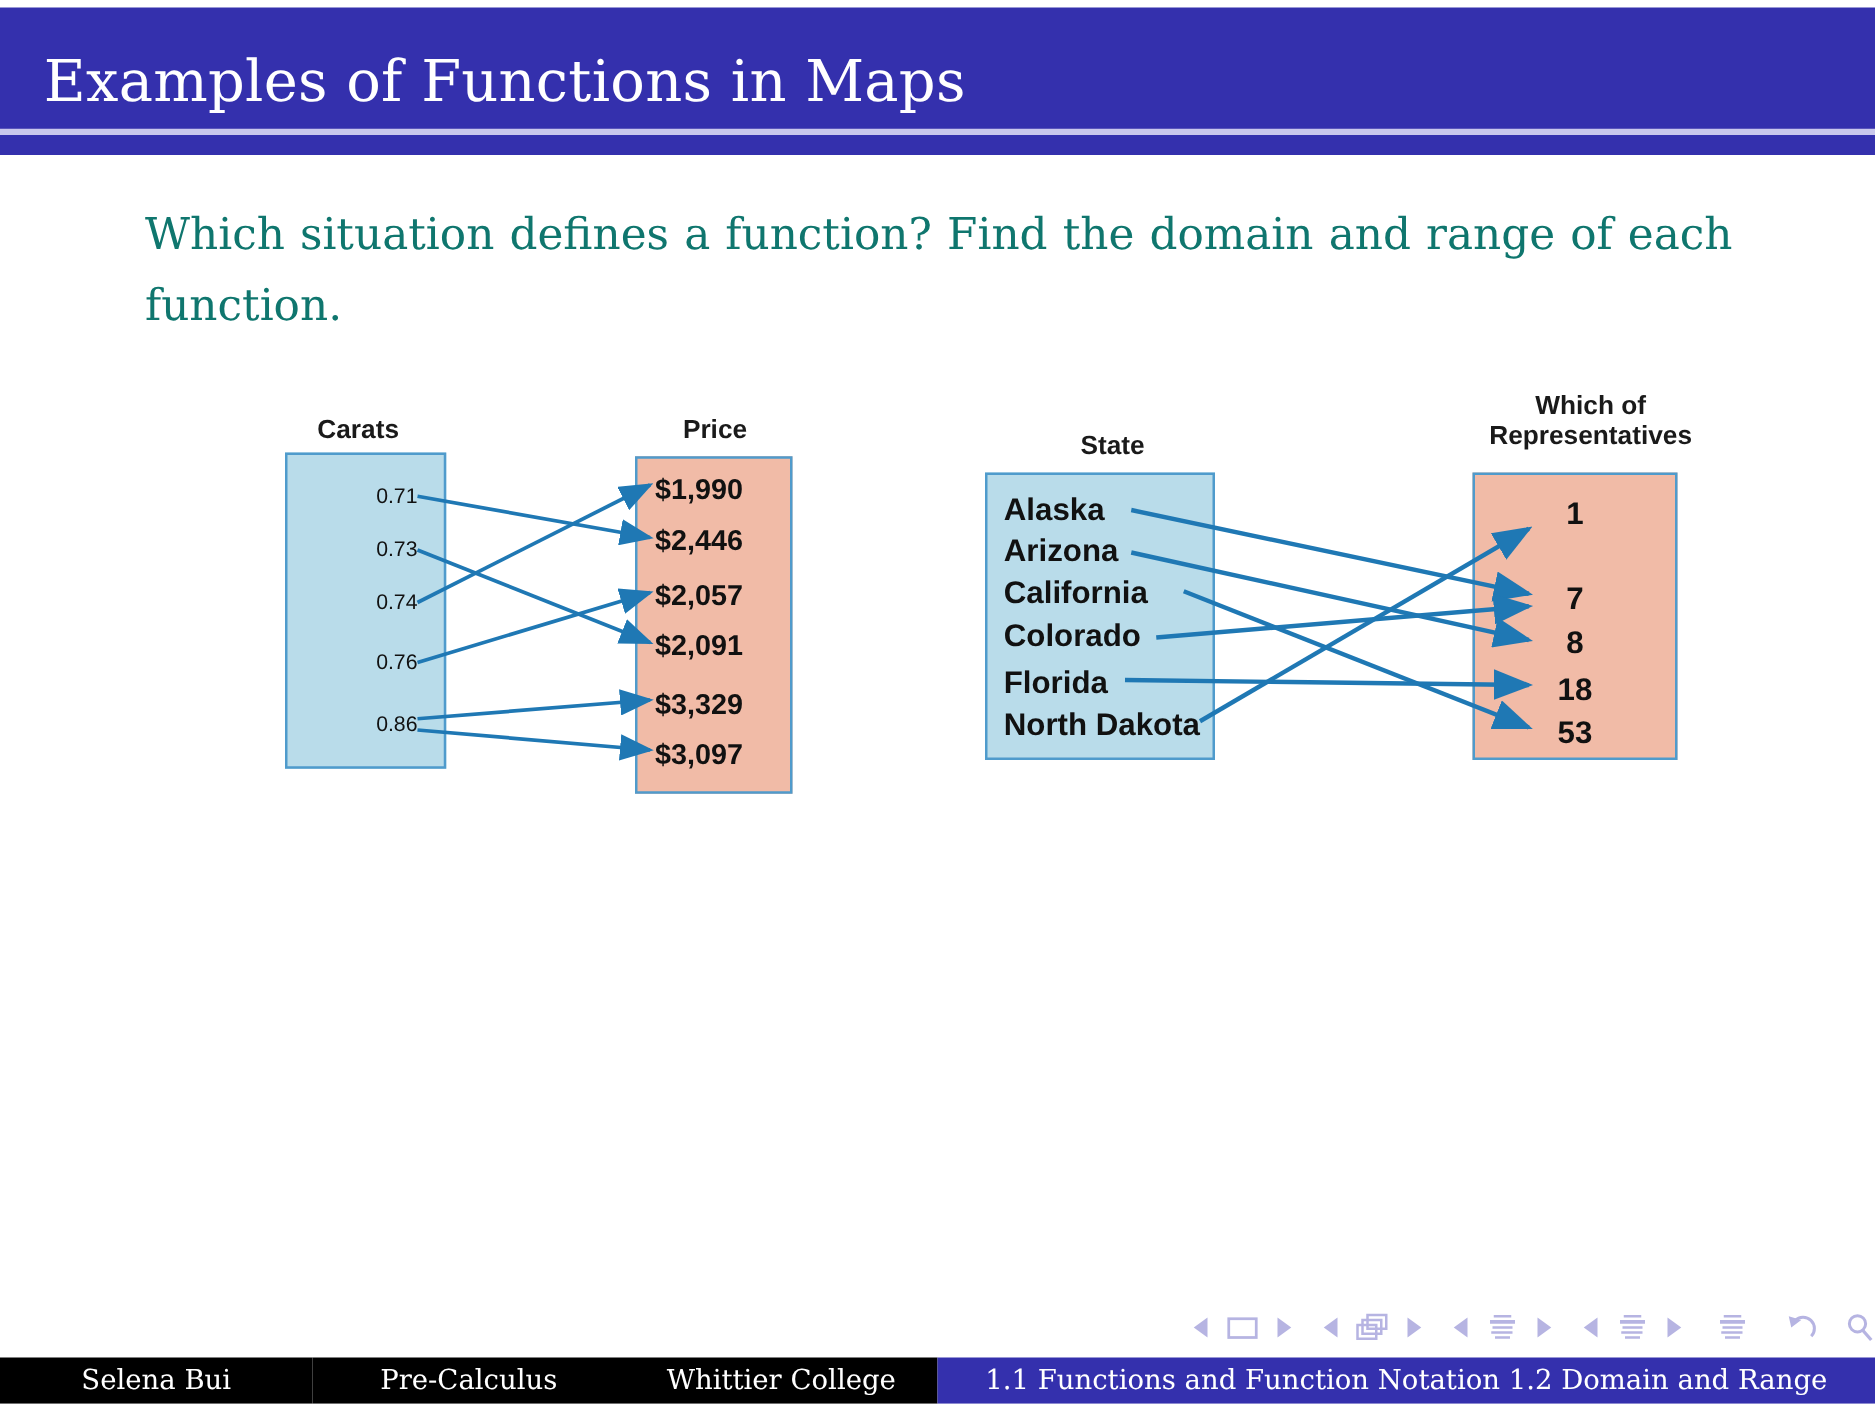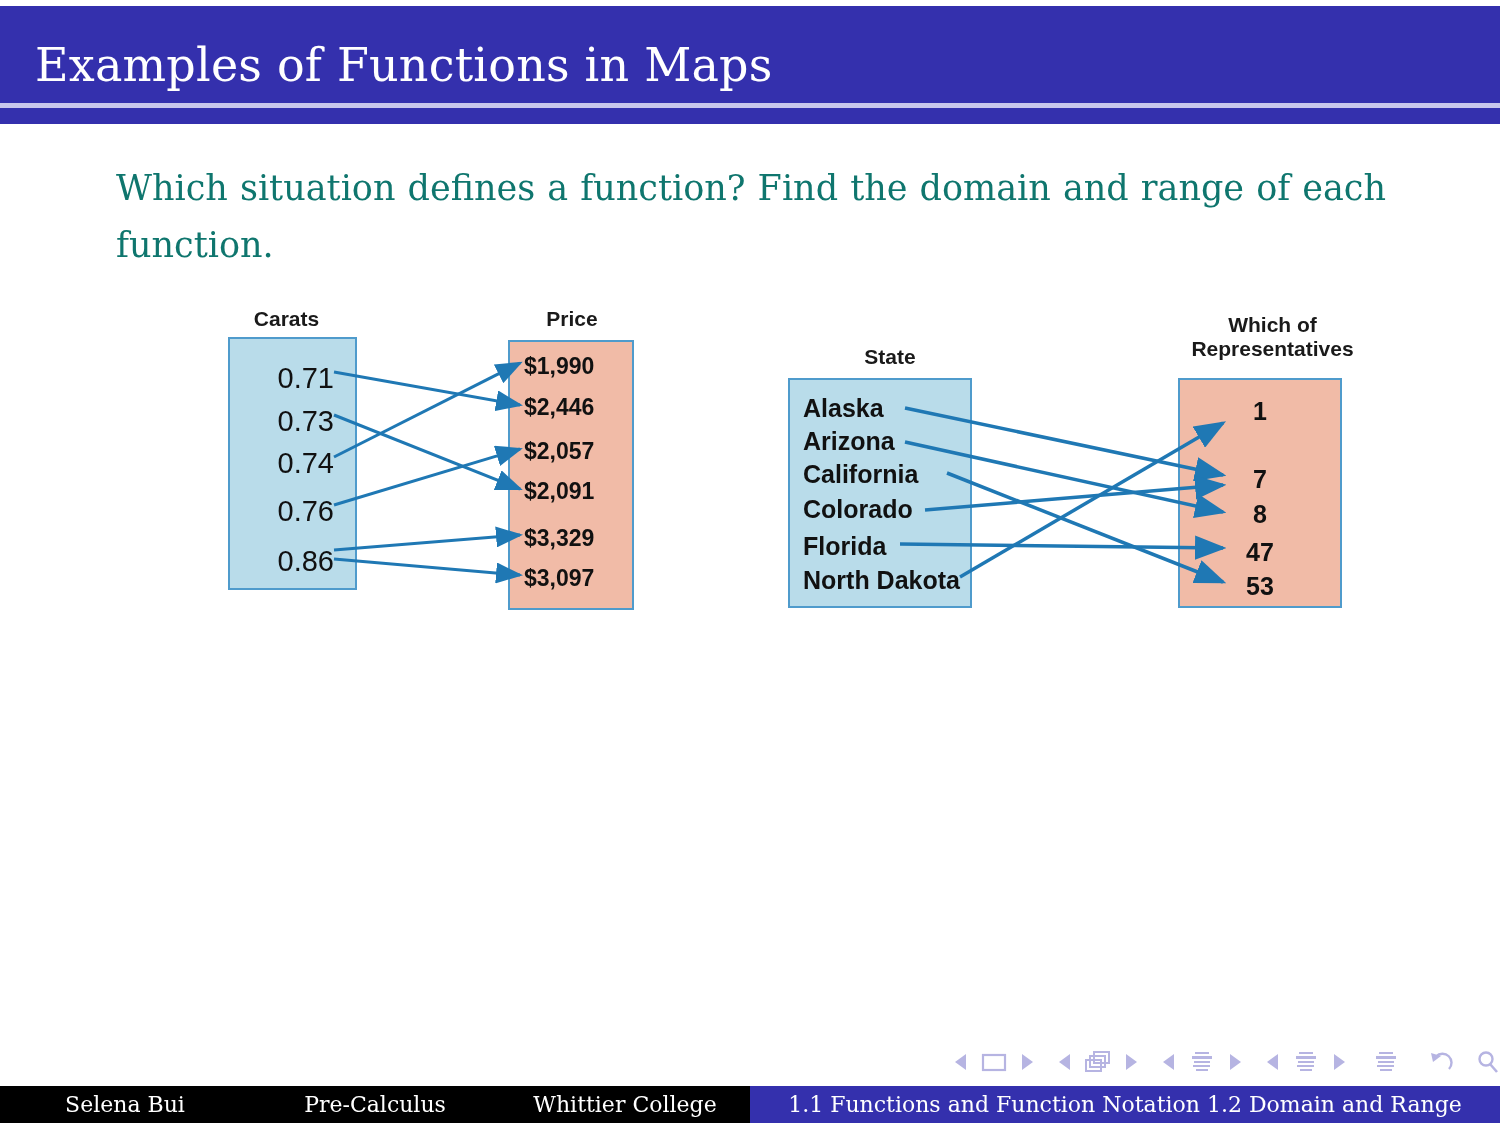--- a/index.html
+++ b/index.html
@@ -57,21 +57,21 @@
     font-size: 35px;
     line-height: 1.62;
     text-align: justify;
     text-justify: inter-word;
   }
 
   
   .figure {
     position: absolute;
   }
-  #figure-carats-price { left: 214px; top: 297px; width: 430px; height: 325px; }
+  #figure-carats-price { left: 214px; top: 322px; width: 430px; height: 325px; }
   #figure-state-reps   { left: 775px; top: 305px; width: 600px; height: 325px; }
 
   .fig-caption {
     position: absolute;
     text-align: center;
     color: #1a1a1a;
     font-family: "Liberation Sans", sans-serif;
     font-weight: 700;
     font-size: 21px;
     line-height: 1.14;
@@ -86,21 +86,21 @@
   .map-box.domain-box { background: #b9dcea; }
   .map-box.range-box  { background: #f1bba7; }
 
   .map-item {
     position: absolute;
     color: #111111;
     font-family: "Liberation Sans", sans-serif;
     white-space: nowrap;
   }
   .carat-item {
-    font-size: 29px;
+    font-size: 17px;
     font-weight: 400;
     text-align: right;
     width: 100px;
   }
   .price-item {
     font-size: 23px;
     font-weight: 700;
     text-align: left;
   }
   .state-item {
@@ -232,21 +232,21 @@
   <div class="map-item state-item" style="left:28px; top:89px;">Alaska</div>
   <div class="map-item state-item" style="left:28px; top:122px;">Arizona</div>
   <div class="map-item state-item" style="left:28px; top:155px;">California</div>
   <div class="map-item state-item" style="left:28px; top:190px;">Colorado</div>
   <div class="map-item state-item" style="left:28px; top:227px;">Florida</div>
   <div class="map-item state-item" style="left:28px; top:261px;">North Dakota</div>
 
   <div class="map-item rep-item" style="left:455px; top:92px;">1</div>
   <div class="map-item rep-item" style="left:455px; top:160px;">7</div>
   <div class="map-item rep-item" style="left:455px; top:195px;">8</div>
-  <div class="map-item rep-item" style="left:455px; top:233px;">47</div>
+  <div class="map-item rep-item" style="left:455px; top:233px;">18</div>
   <div class="map-item rep-item" style="left:455px; top:267px;">53</div>
 
   <svg class="connector-layer" viewBox="0 0 600 325">
     <defs>
       <marker id="ah2" markerWidth="9" markerHeight="7" refX="8" refY="3.5" orient="auto">
         <polygon points="0 0, 9 3.5, 0 7" fill="#1f78b4"></polygon>
       </marker>
     </defs>
     <g stroke="#1f78b4" stroke-width="3.5" fill="none" marker-end="url(#ah2)">
       <line x1="130" y1="103" x2="448" y2="170"></line>

